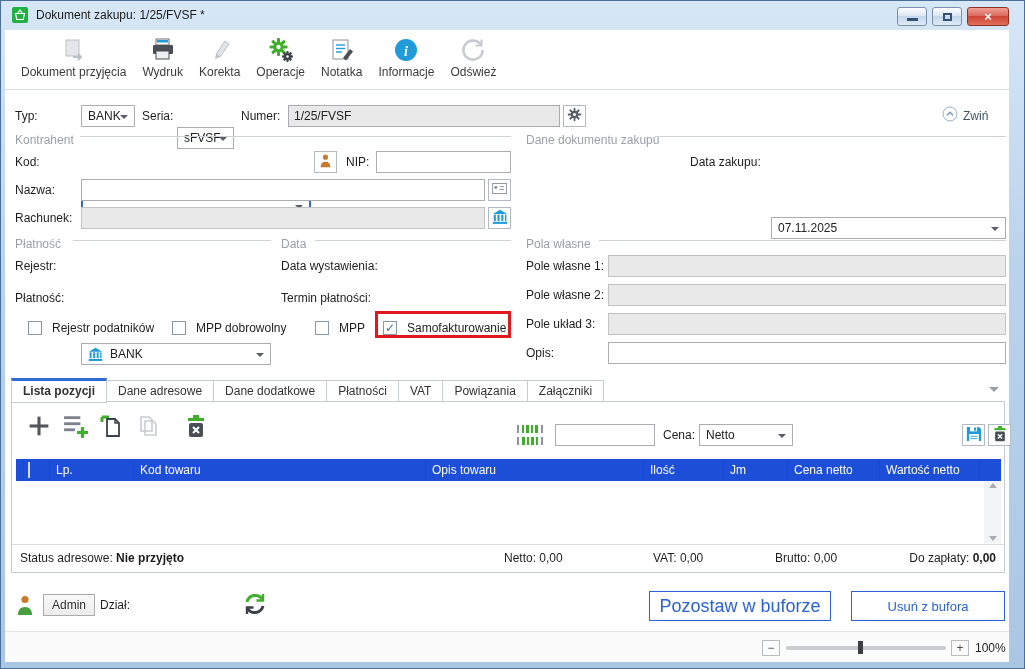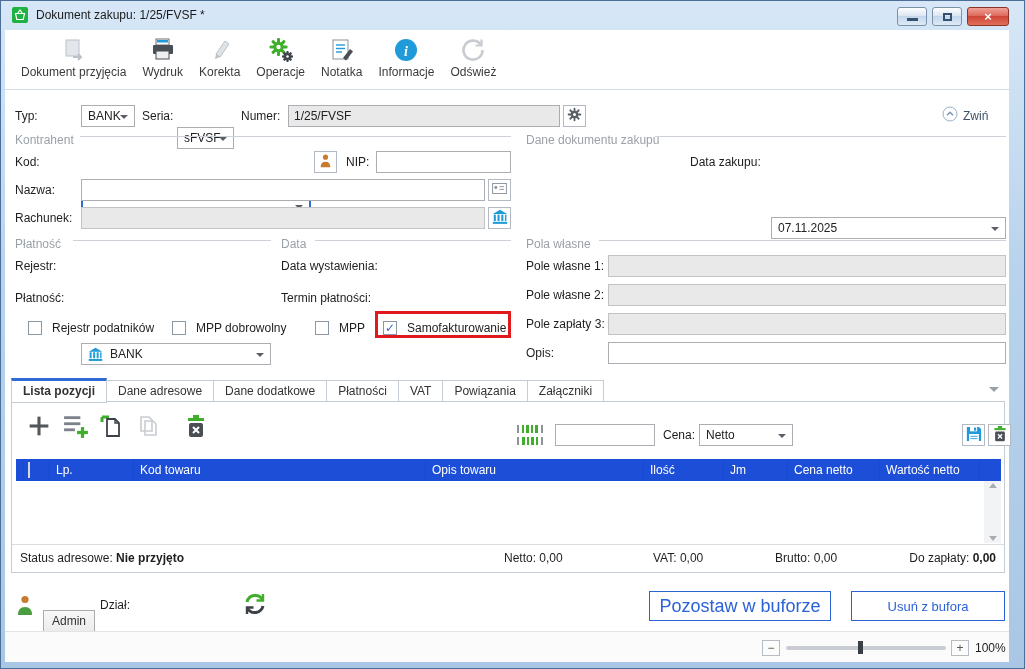--- a/index.html
+++ b/index.html
@@ -77,21 +77,21 @@
   .sar { width:0; height:0; border-left:4px solid transparent; border-right:4px solid transparent; }
   .sar.up { border-bottom:5px solid #a9adb3; }
   .sar.dn { border-top:5px solid #a9adb3; }
 
   .statusrow { position:absolute; left:0; right:0; bottom:0; height:28px; border-top:1px solid #dcdcdc; background:#fff; }
   .statusrow .lbl { line-height:27px; }
   .b { font-weight:bold; }
 
   .btn-blue { background:#2b62d6; color:#fff; border:1px solid #2456c2; display:flex; align-items:center; }
   .btn-outline { background:#fff; color:#2b62d6; border:1px solid #2b62d6; display:flex; align-items:center; justify-content:center; }
-  .admbtn { height:22px; border:1px solid #ababab; background:linear-gradient(#f8f8f8,#ececec); padding:0 8px; line-height:20px; color:#333;margin-top:16px; }
+  .admbtn { height:22px; border:1px solid #ababab; background:linear-gradient(#f8f8f8,#ececec); padding:0 8px; line-height:20px; color:#333; }
 
   .zbtn { width:18px; height:16px; border:1px solid #b6bcc4; background:#fcfcfc; color:#555;
     display:flex; align-items:center; justify-content:center; line-height:12px; font-size:12px; }
   .ztrack { height:4px; background:#c9cdd3; border-radius:2px; }
   .zthumb { width:5px; height:13px; background:#3a3f45; }
 
   .bottomstrip { position:absolute; left:0; right:0; top:601px; height:31px; background:#fbfbfb; border-top:1px solid #e3e3e3; }
   .ovf { width:0; height:0; border-left:5px solid transparent; border-right:5px solid transparent; border-top:5px solid #9aa0a6; }
 </style>
 </head>
@@ -357,21 +357,21 @@
     </div>
     <div class="abs hl-red" style="left:370px;top:281px;width:136px;height:27px"></div>
 
     <div class="abs grpline" style="left:594px;top:210px;width:407px"></div>
     <span class="abs lbl glbl" style="left:521px;top:203px">Pola własne</span>
 
     <span class="abs lbl" style="left:521px;top:225px">Pole własne 1:</span>
     <input class="abs input dis" style="left: 603px; top: 225px; width: 398px;" value="">
     <span class="abs lbl" style="left:521px;top:254px">Pole własne 2:</span>
     <input class="abs input dis" style="left: 603px; top: 254px; width: 398px;" value="">
-    <span class="abs lbl" style="left:521px;top:283px">Pole zapłaty 3:</span>
+    <span class="abs lbl" style="left:521px;top:283px">Pole układ 3:</span>
     <input class="abs input dis" style="left: 603px; top: 283px; width: 398px;" value="">
     <span class="abs lbl" style="left:521px;top:312px">Opis:</span>
     <input class="abs input" style="left: 603px; top: 312px; width: 398px;" value="">
 
     <div class="tabs">
       <div class="tab active">Lista pozycji</div>
       <div class="tab">Dane adresowe</div>
       <div class="tab">Dane dodatkowe</div>
       <div class="tab">Płatności</div>
       <div class="tab">VAT</div>

